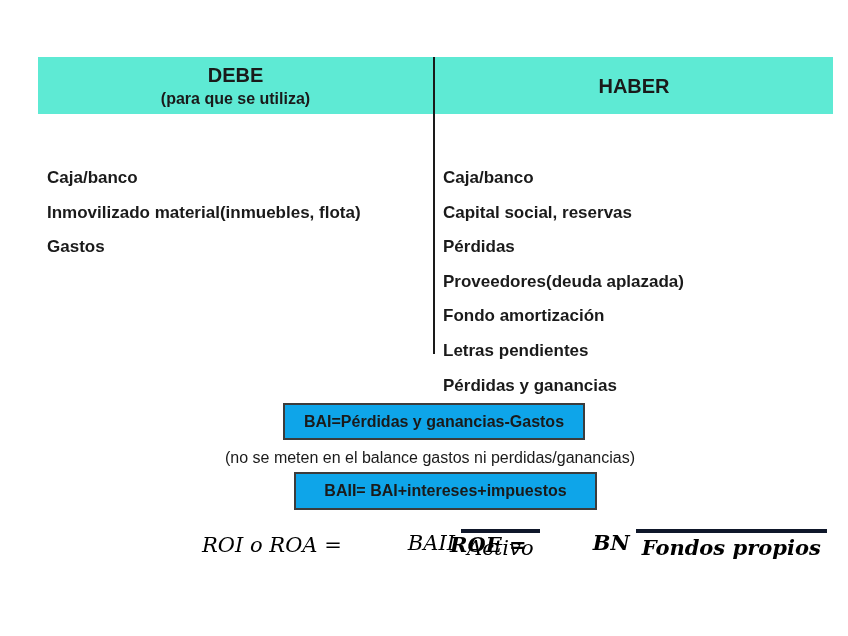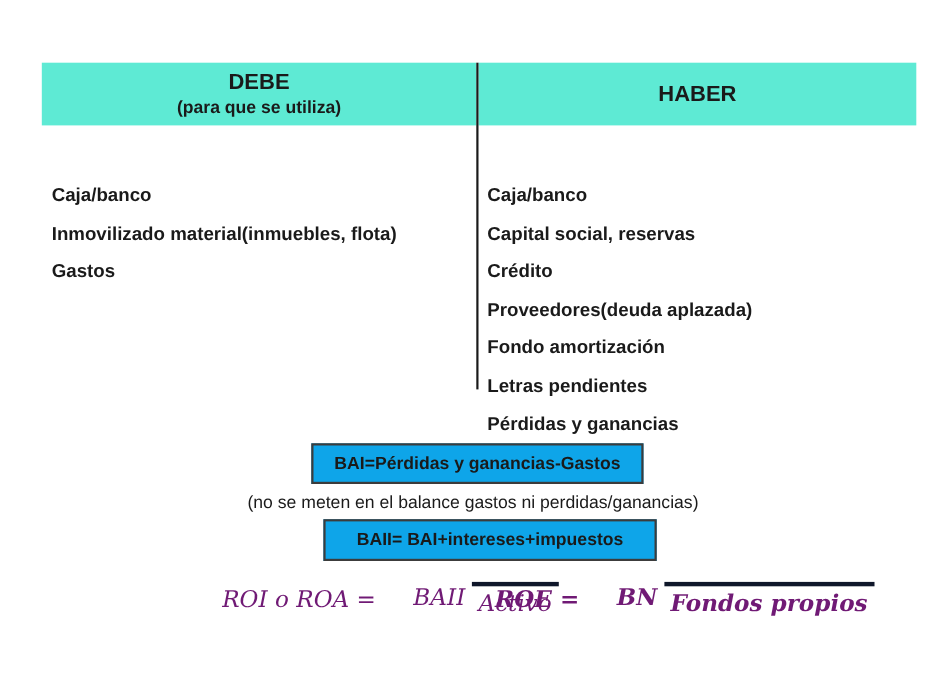--- a/index.html
+++ b/index.html
@@ -32,21 +32,21 @@
   #box-bai{left:283px;top:403px;width:302px;height:37px;}
   #box-baii{left:294px;top:472px;width:303px;height:38px;}
   
   .note{
     position:absolute;left:134px;top:447px;width:592px;text-align:center;
     font-size:16px;font-weight:normal;line-height:21px;
   }
   
   .formula{
     position:absolute;display:flex;align-items:center;
-    font-family:"DejaVu Serif",serif;font-style:italic;font-size:21px;color:#701a75;
+    font-family:"DejaVu Serif",serif;font-style:italic;font-size:21px;color:#000000;gap:32px;
   }
   .formula .lhs{margin-right:8px;white-space:pre;}
   .frac{display:inline-flex;flex-direction:row;align-items:center;margin-left:20px;}
   .frac .num{padding:0 6px 3px;line-height:24px;}
   .frac .den{border-top:4px solid #0f172a;padding:3px 6px 0;line-height:24px;white-space:pre;}
   #f-roi{left:202px;top:529px;}
   #f-roe{left:450px;top:529px;font-weight:bold;}
 </style>
 </head>
 <body>
@@ -66,21 +66,21 @@
 
   <div class="list" id="list-debe">
     <div class="item">Caja/banco</div>
     <div class="item">Inmovilizado material(inmuebles, flota)</div>
     <div class="item">Gastos</div>
   </div>
 
   <div class="list" id="list-haber">
     <div class="item">Caja/banco</div>
     <div class="item">Capital social, reservas</div>
-    <div class="item">Crédito</div>
+    <div class="item">Pérdidas</div>
     <div class="item">Proveedores(deuda aplazada)</div>
     <div class="item">Fondo amortización</div>
     <div class="item">Letras pendientes</div>
     <div class="item">Pérdidas y ganancias</div>
   </div>
 
   <div class="fbox" id="box-bai">
     <span>BAI=Pérdidas y ganancias-Gastos</span>
   </div>
 

